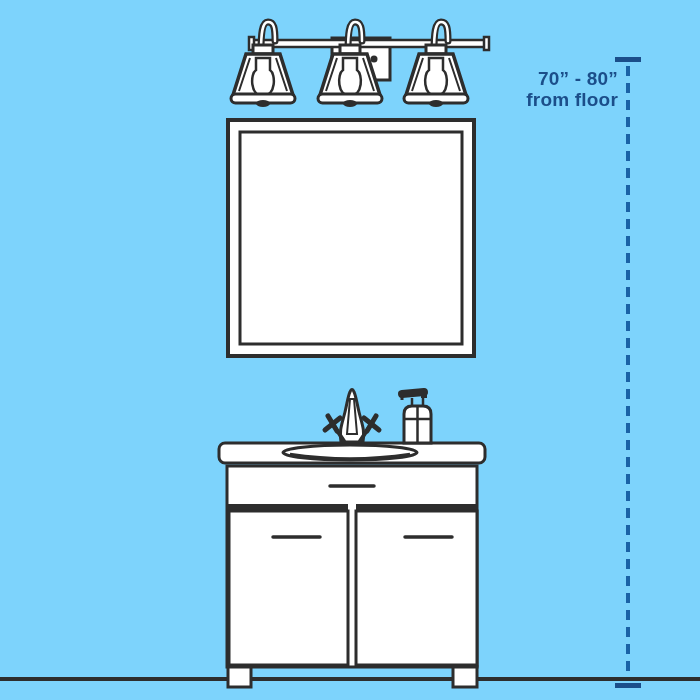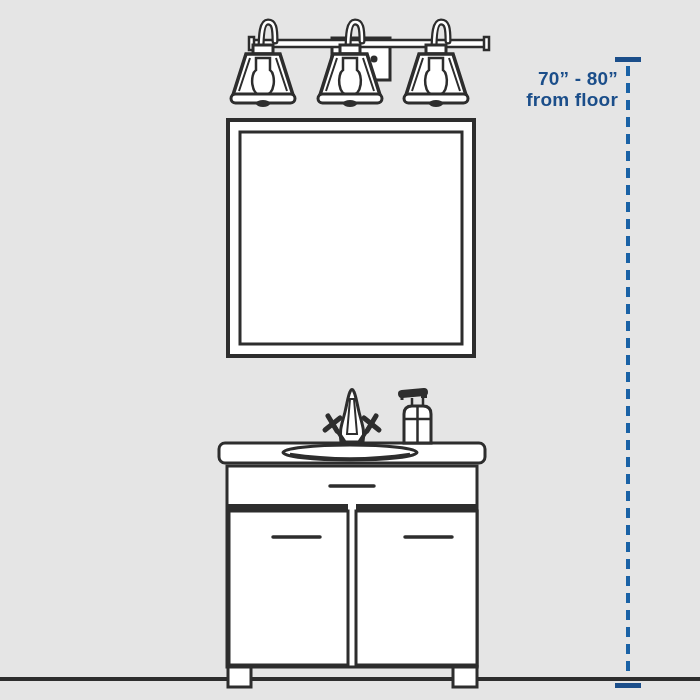--- a/index.html
+++ b/index.html
@@ -1,21 +1,21 @@
 <!DOCTYPE html>
 <html style="--line: #2d2d2d; --text-blue: #1b4e8a; --dash-blue: #1a62a6;"><head>
 <meta charset="utf-8">
 <style>
   :root{
     --line:#2d2d2d;
     --text-blue:#1b4e8a;
     --dash-blue:#1a62a6;
   }
   html,body{margin:0;padding:0;background:#ffffff;}
-  .stage{position:relative;width:700px;height:700px;background:#e5e5e5;overflow:hidden;
+  .stage{position:relative;width:700px;height:700px;background:#7dd3fc;overflow:hidden;
          font-family:"Liberation Sans",sans-serif;}
   svg{position:absolute;left:0;top:0;}
   
   .fw{fill:#ffffff;stroke:var(--line);}   
   .ln{fill:none;stroke:var(--line);}      
   .fd{fill:var(--line);stroke:none;}      
   .wl{fill:none;stroke:#ffffff;}          
   .dash{stroke:var(--dash-blue);fill:none;}
   .cap{fill:var(--text-blue);stroke:none;}
   .annotation{

